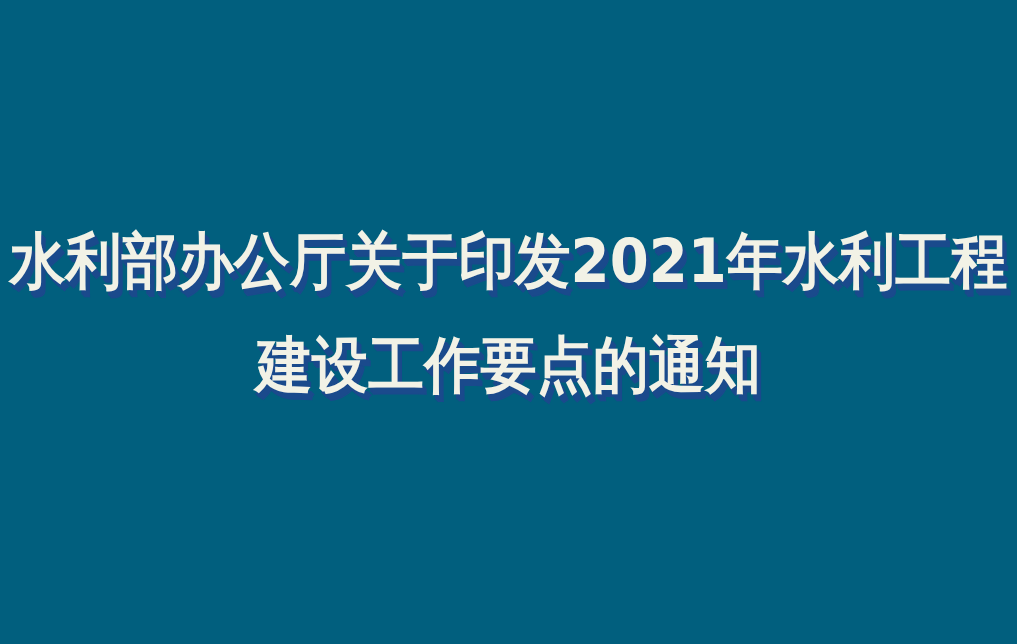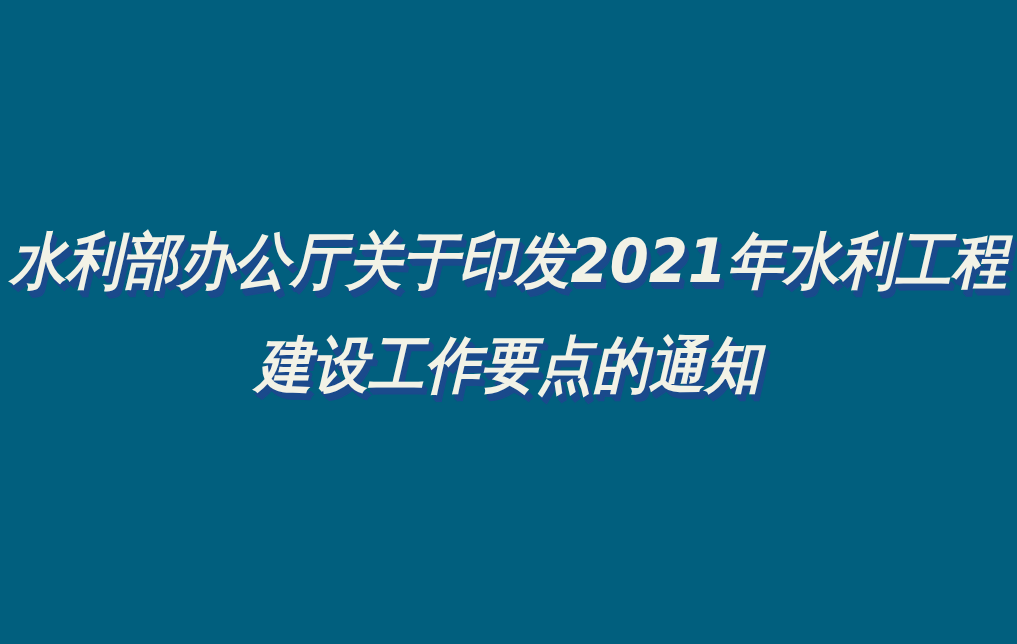--- a/index.html
+++ b/index.html
@@ -23,21 +23,20 @@
     justify-content: center;
     box-sizing: border-box;
   }
   .title-block {
     display: flex;
     flex-direction: column;
     align-items: center;
     justify-content: center;
     width: 100%;
     margin-top: -18px;
-    font-style: italic;
   }
   .title-line {
     display: block;
     white-space: nowrap;
     text-align: center;
     color: #f2f2e6;
     font-family: "DejaVu Sans", "Liberation Sans", sans-serif;
     font-weight: 700;
     letter-spacing: 0px;
     text-shadow:

